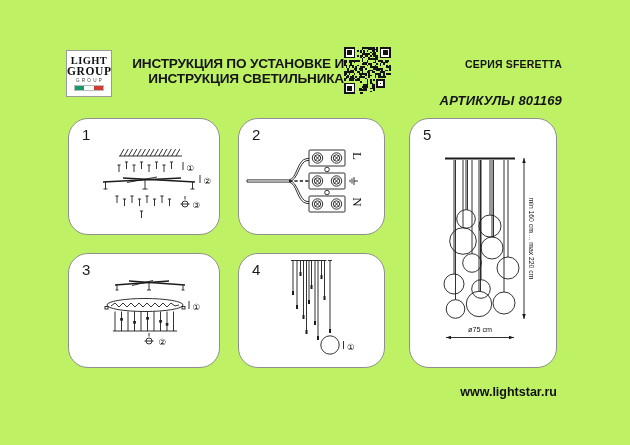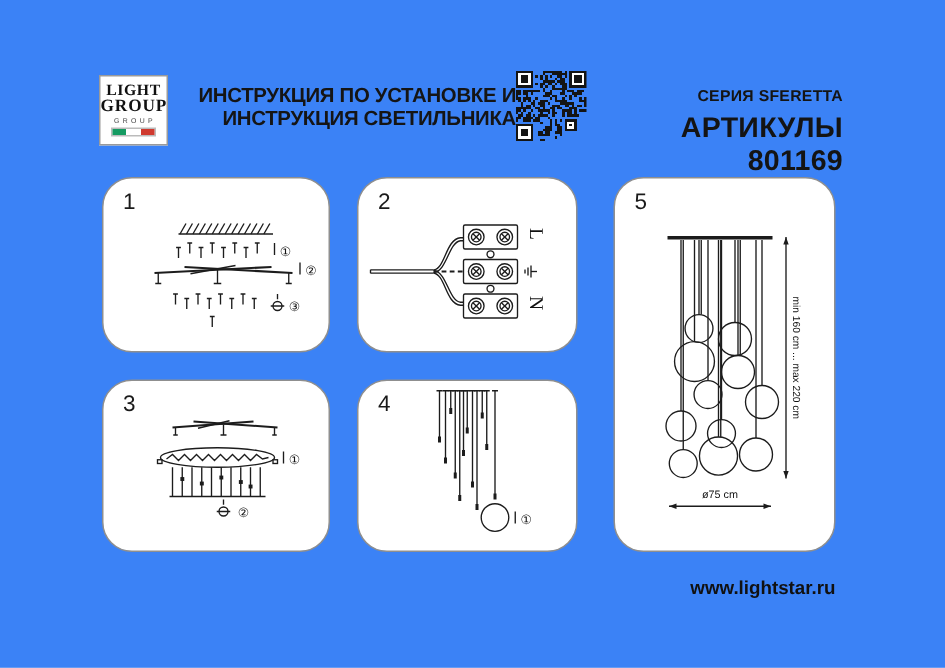--- a/index.html
+++ b/index.html
@@ -1,36 +1,36 @@
 <!DOCTYPE html>
 <html><head>
 <meta charset="utf-8">
 <style>
   html,body{margin:0;padding:0;}
   body{background:#e9e9e9;font-family:"Liberation Sans",sans-serif;}
-  #page{position:relative;width:630px;height:445px;background:#3b82f6;overflow:hidden;margin:0 auto;}
+  #page{position:relative;width:630px;height:445px;background:#bef264;overflow:hidden;margin:0 auto;}
 
   
   #logo{position:absolute;left:66px;top:50px;width:46px;height:47px;background:#fff;
         border:1px solid #9a9a9a;box-sizing:border-box;text-align:center;}
   #logo .l1{font-family:"Liberation Serif",serif;font-weight:bold;font-size:10.5px;line-height:11px;margin-top:4px;color:#111;letter-spacing:.4px;}
   #logo .l2{font-family:"Liberation Serif",serif;font-weight:bold;font-size:11.5px;line-height:11px;color:#111;letter-spacing:.6px;}
   #logo .l3{font-size:4.6px;letter-spacing:2.2px;color:#444;margin-top:1px;text-indent:2px;}
   #logo .flag{display:flex;width:28px;height:4px;margin:2px auto 0 auto;border:.5px solid #bbb;}
   #logo .flag span{flex:1;}
 
   #title{position:absolute;left:118px;top:56px;width:226px;text-align:right;
          font-weight:bold;font-size:13.6px;line-height:1.14;color:#151515;letter-spacing:-.2px;}
 
   #qr{position:absolute;left:344px;top:47px;width:47px;height:47px;}
   #qr svg{display:block;}
 
   #hdr-right{position:absolute;left:402px;top:58px;width:160px;text-align:right;color:#141414;}
   #hdr-right .series{font-weight:bold;font-size:10.5px;letter-spacing:.2px;}
-  #hdr-right .articles{font-weight:bold;font-size:19px;margin-top:5px;letter-spacing:.2px;}
+  #hdr-right .articles{font-weight:bold;font-size:13px;margin-top:23px;letter-spacing:.2px;font-style:italic;}
 
   
   .panel{position:absolute;background:#fff;border:1.2px solid #8f8f8f;border-radius:20px;box-sizing:border-box;}
   .panel .num{position:absolute;left:13px;top:7px;font-size:15px;color:#1a1a1a;}
   .panel svg{position:absolute;left:0;top:0;}
 
   #panel1{left:68px;top:118px;width:152px;height:117px;}
   #panel2{left:238px;top:118px;width:147px;height:117px;}
   #panel3{left:68px;top:253px;width:152px;height:115px;}
   #panel4{left:238px;top:253px;width:147px;height:115px;}

